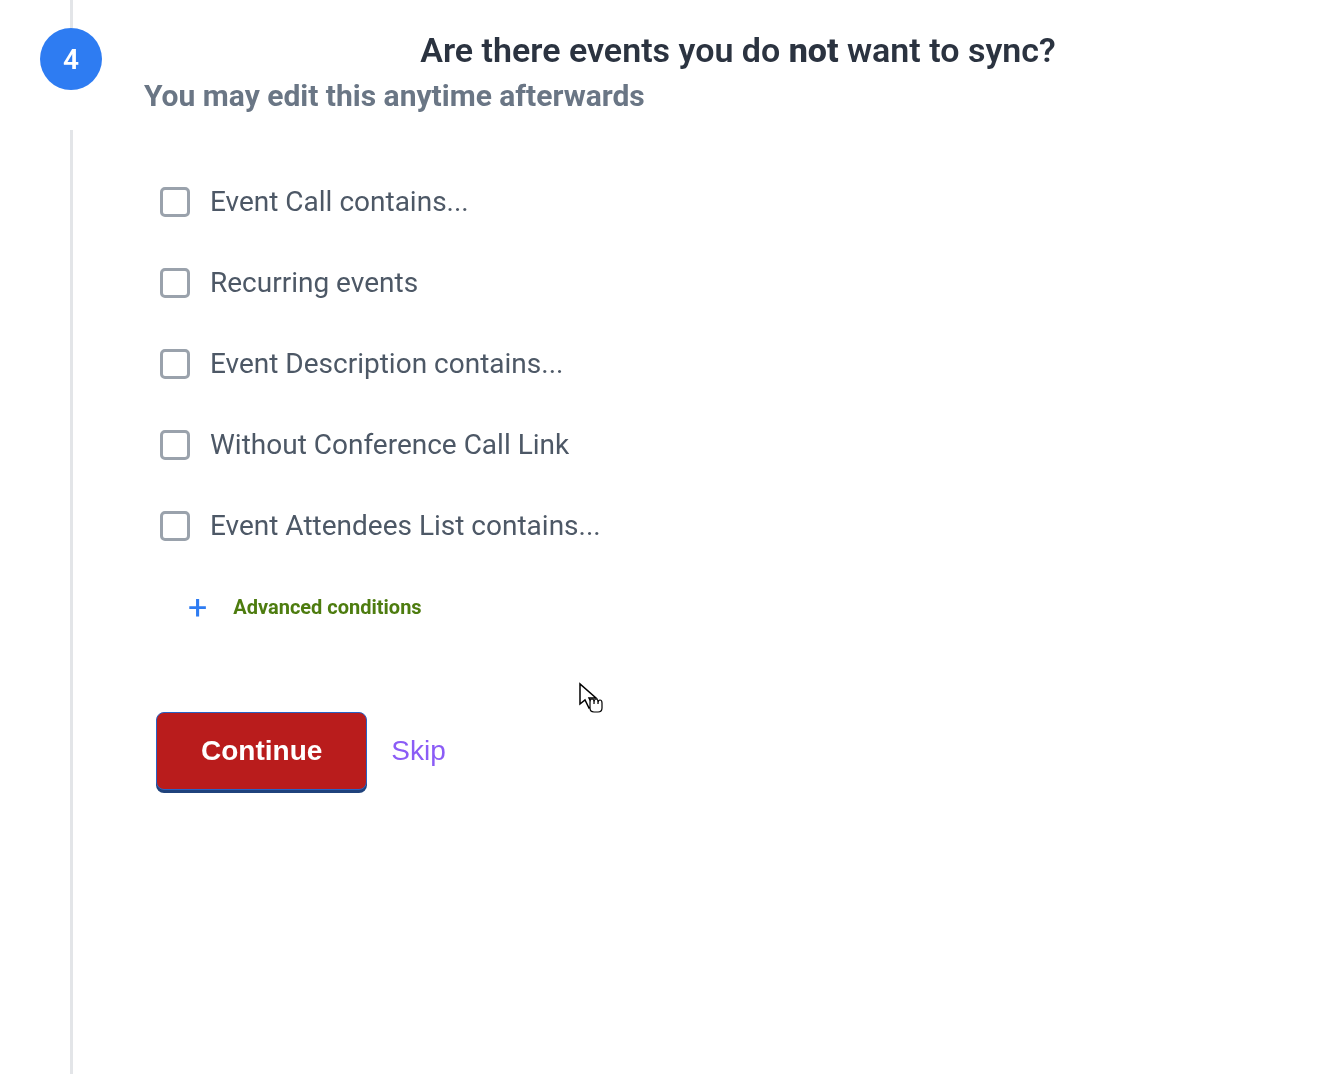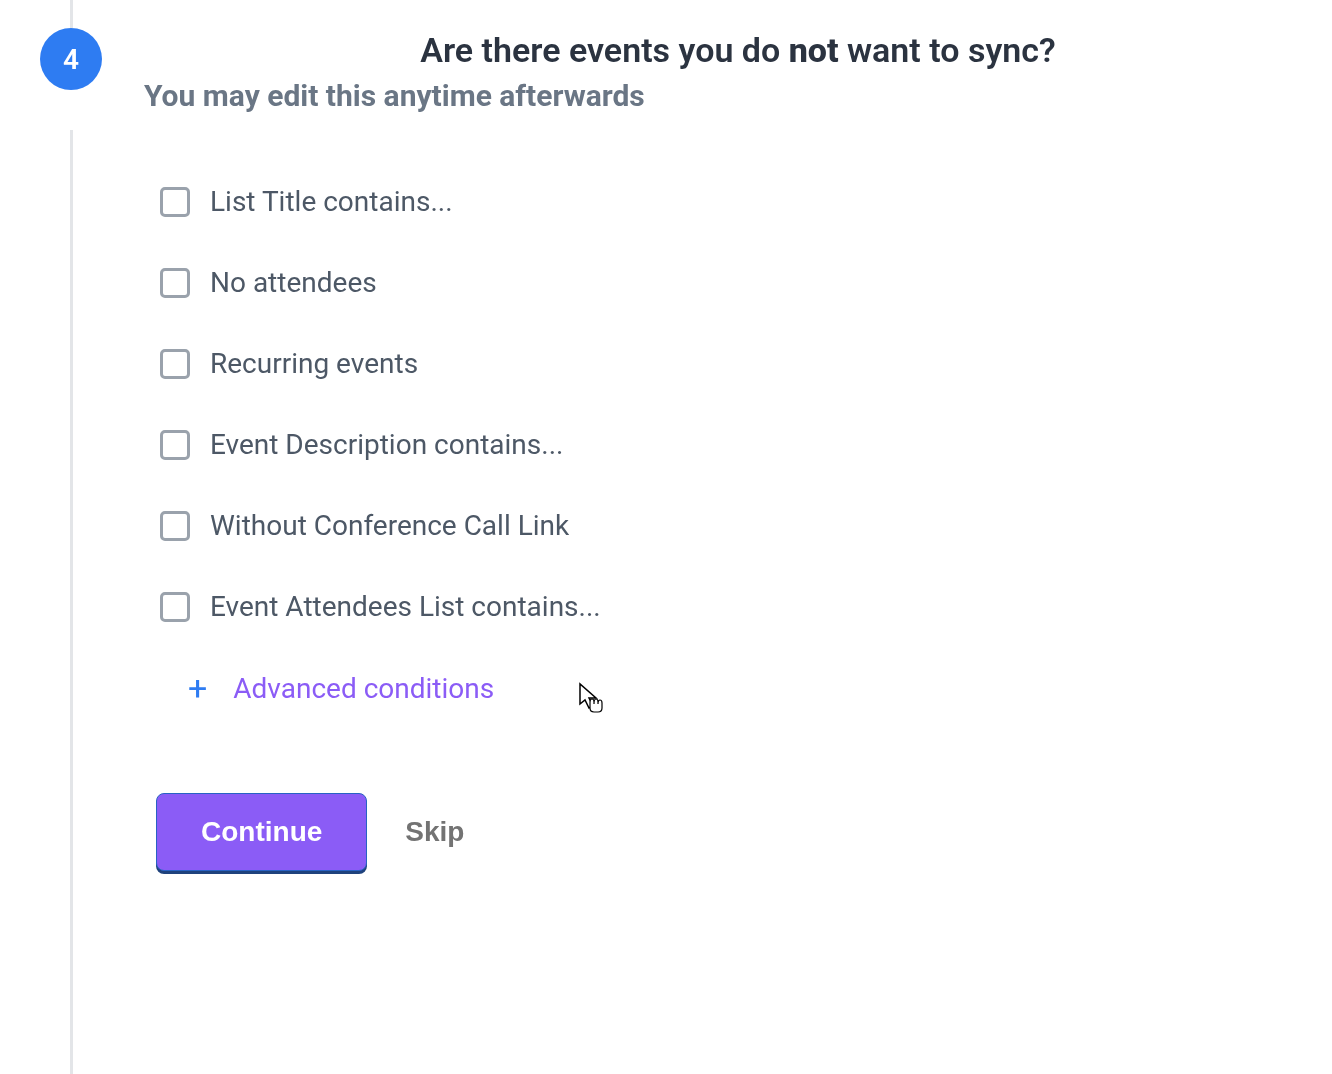--- a/index.html
+++ b/index.html
@@ -100,50 +100,50 @@
       margin-left: 28px;
       cursor: pointer;
     }
     .plus-icon {
       font-size: 34px;
       color: #2e7cf2;
       font-weight: 400;
       line-height: 1;
     }
     .advanced-label {
-      font-size: 28px;
-      color: #8b5cf6;
+      font-size: 20px;
+      color: #4d7c0f;
       margin-left: 26px;
-      font-weight: 400;
+      font-weight: 700;
     }
     .button-row {
       display: flex;
       align-items: center;
       margin-top: 88px;
       margin-left: -4px;
     }
     .continue-button {
-      background: #8b5cf6;
+      background: #b91c1c;
       color: #ffffff;
       border: none;
       border-radius: 8px;
       padding: 22px 44px;
       font-size: 28px;
       font-weight: 700;
       cursor: pointer;
       box-shadow: 0 3px 0 0 #1f427c;
       border: 1px solid #2862c4;
     }
     .skip-button {
       background: transparent;
       border: none;
-      color: #737373;
-      font-size: 28px;
-      font-weight: 700;
-      margin-left: 38px;
+      color: #8b5cf6;
+      font-size: 28px;
+      font-weight: 400;
+      margin-left: 24px;
       cursor: pointer;
     }
     .cursor-icon {
       position: absolute;
       left: 576px;
       top: 682px;
       pointer-events: none;
     }
   </style>
 </head>
@@ -158,25 +158,21 @@
   </div>
   <div class="step-content">
     <div class="step-title">
       <span>Are there events you do </span><span class="bold">not</span><span> want to sync?</span>
     </div>
     <div class="step-subtitle">You may edit this anytime afterwards</div>
 
     <div class="options-container">
       <div class="option-row">
         <div class="checkbox"></div>
-        <span class="option-label">List Title contains...</span>
-      </div>
-      <div class="option-row">
-        <div class="checkbox"></div>
-        <span class="option-label">No attendees</span>
+        <span class="option-label">Event Call contains...</span>
       </div>
       <div class="option-row">
         <div class="checkbox"></div>
         <span class="option-label">Recurring events</span>
       </div>
       <div class="option-row">
         <div class="checkbox"></div>
         <span class="option-label">Event Description contains...</span>
       </div>
       <div class="option-row">

